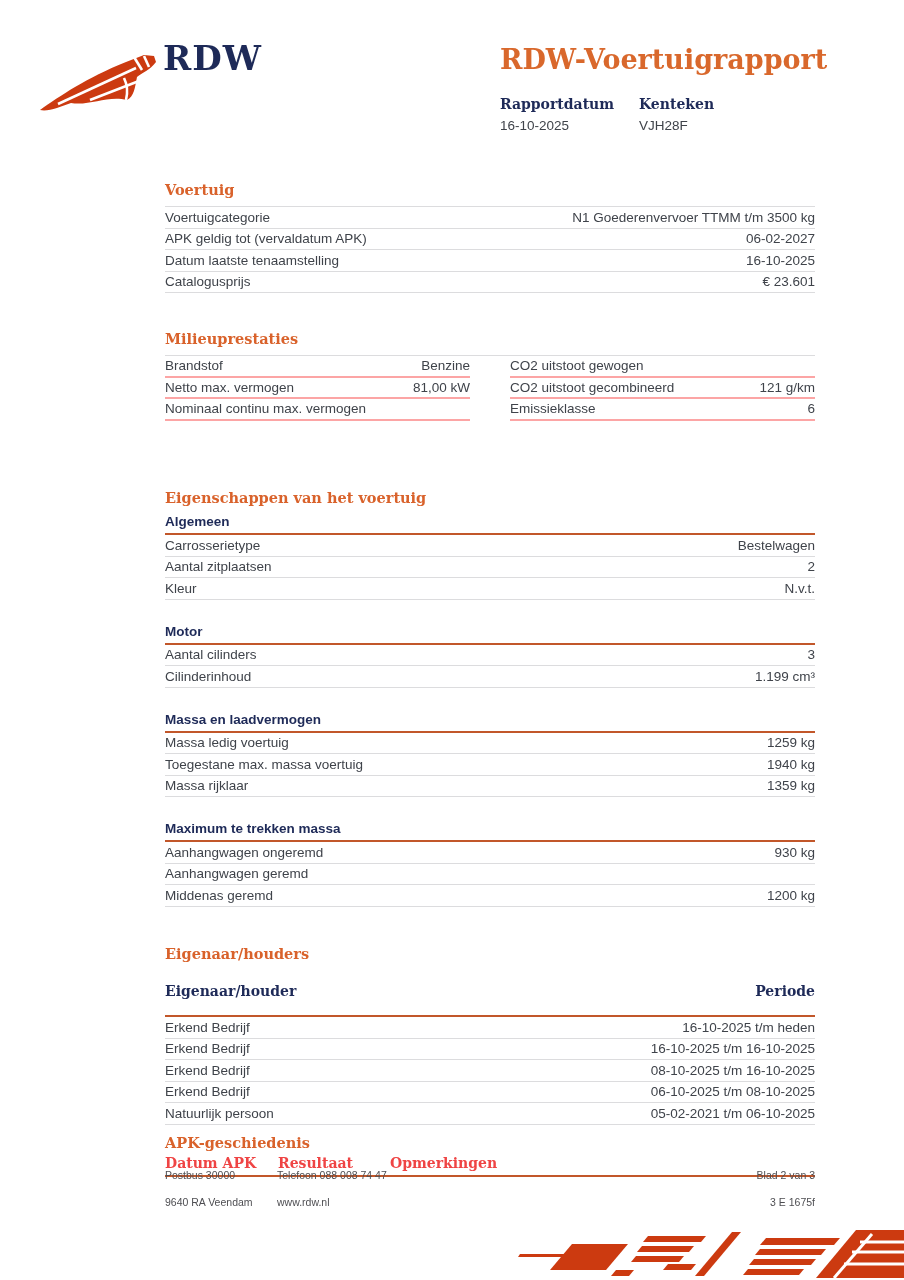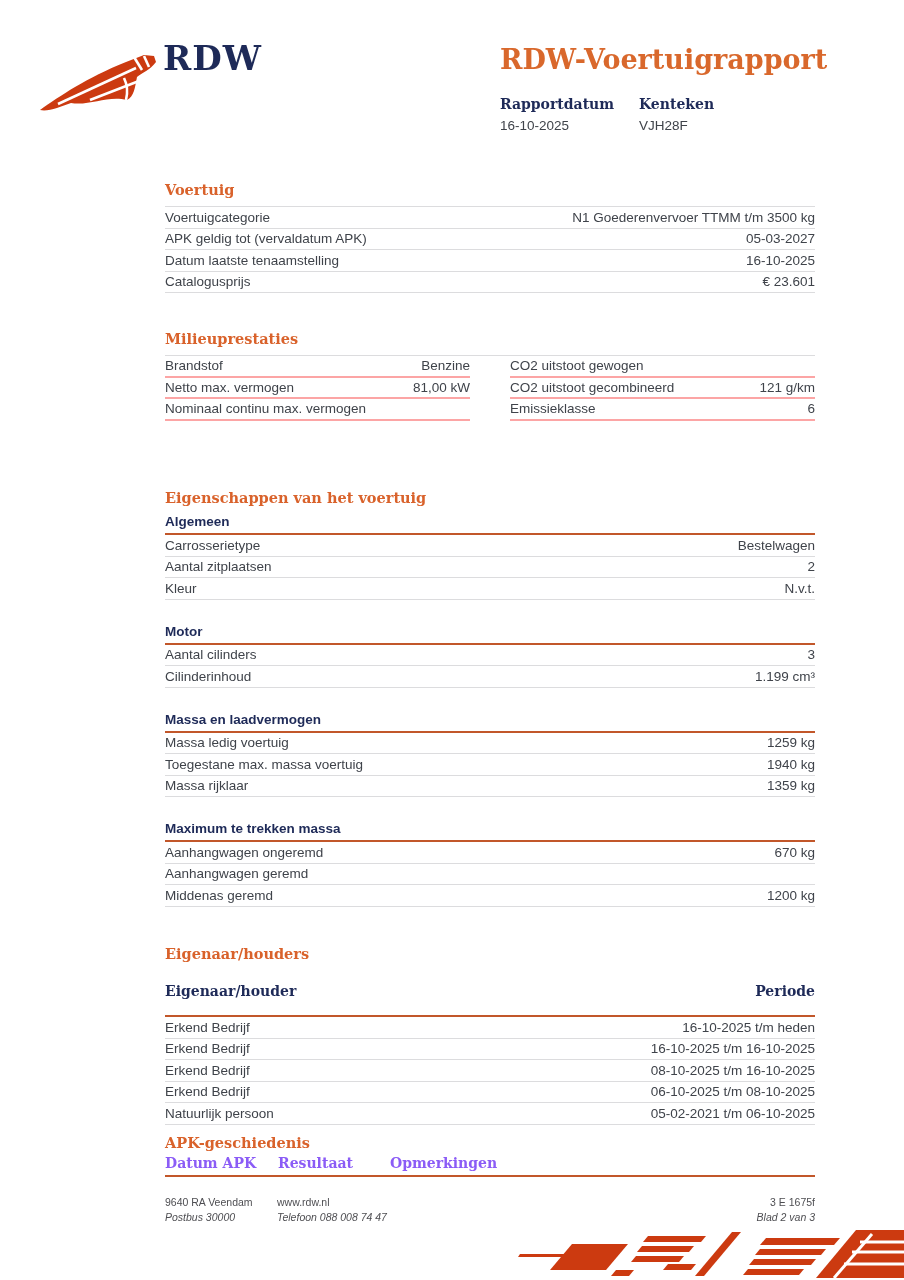--- a/index.html
+++ b/index.html
@@ -53,21 +53,21 @@
   .sub-block { margin-top:24px; }
   .sub-block.first { margin-top:5px; }
   .tbl-head {
     display:flex; justify-content:space-between; align-items:flex-end;
     font-family:"DejaVu Serif", serif; font-weight:bold;
     font-size:14px; color:#1e2a58; padding-bottom:16px;
   }
   .apk-head {
     display:flex; align-items:flex-end;
     font-family:"DejaVu Serif", serif; font-weight:bold;
-    font-size:14px; color:#8b5cf6; padding-bottom:4px;
+    font-size:14px; color:#ef4444; padding-bottom:4px;
   }
   .apk-c1 { width:113px; }
   .apk-c2 { width:112px; }
   
   .footer-row {
     position:absolute; left:165px; width:650px; display:flex;
     font-size:10.5px; color:#4e4e52;
   }
   .fc1 { width:112px; }
   .fc2 { flex:1; }
@@ -111,21 +111,21 @@
 
   <div class="section" style="top:181px;">
     <div class="h-orange">Voertuig</div>
     <div class="rows">
       <div class="row">
         <span class="lbl">Voertuigcategorie</span>
         <span class="val">N1 Goederenvervoer TTMM t/m 3500 kg</span>
       </div>
       <div class="row">
         <span class="lbl">APK geldig tot (vervaldatum APK)</span>
-        <span class="val">05-03-2027</span>
+        <span class="val">06-02-2027</span>
       </div>
       <div class="row">
         <span class="lbl">Datum laatste tenaamstelling</span>
         <span class="val">16-10-2025</span>
       </div>
       <div class="row">
         <span class="lbl">Catalogusprijs</span>
         <span class="val">€ 23.601</span>
       </div>
     </div>
@@ -210,21 +210,21 @@
       <div class="row">
         <span class="lbl">Massa rijklaar</span>
         <span class="val">1359 kg</span>
       </div>
     </div>
 
     <div class="sub-block">
       <div class="h-sub orange-rule">Maximum te trekken massa</div>
       <div class="row">
         <span class="lbl">Aanhangwagen ongeremd</span>
-        <span class="val">670 kg</span>
+        <span class="val">930 kg</span>
       </div>
       <div class="row">
         <span class="lbl">Aanhangwagen geremd</span>
         <span class="val"></span>
       </div>
       <div class="row">
         <span class="lbl">Middenas geremd</span>
         <span class="val">1200 kg</span>
       </div>
     </div>
@@ -260,21 +260,21 @@
 
   <div class="section" style="top:1134px;">
     <div class="h-orange" style="margin-bottom:4px;">APK-geschiedenis</div>
     <div class="apk-head orange-rule">
       <span class="apk-c1">Datum APK</span>
       <span class="apk-c2">Resultaat</span>
       <span>Opmerkingen</span>
     </div>
   </div>
 
-  <div class="footer-row" style="top:1211px;font-style:italic;">
+  <div class="footer-row" style="top:1169px;">
     <span class="fc1">Postbus 30000</span>
     <span class="fc2">Telefoon 088 008 74 47</span>
     <span class="fc3">Blad 2 van 3</span>
   </div>
   <div class="footer-row" style="top:1196px;">
     <span class="fc1">9640 RA Veendam</span>
     <span class="fc2">www.rdw.nl</span>
     <span class="fc3">3 E 1675f</span>
   </div>
 

